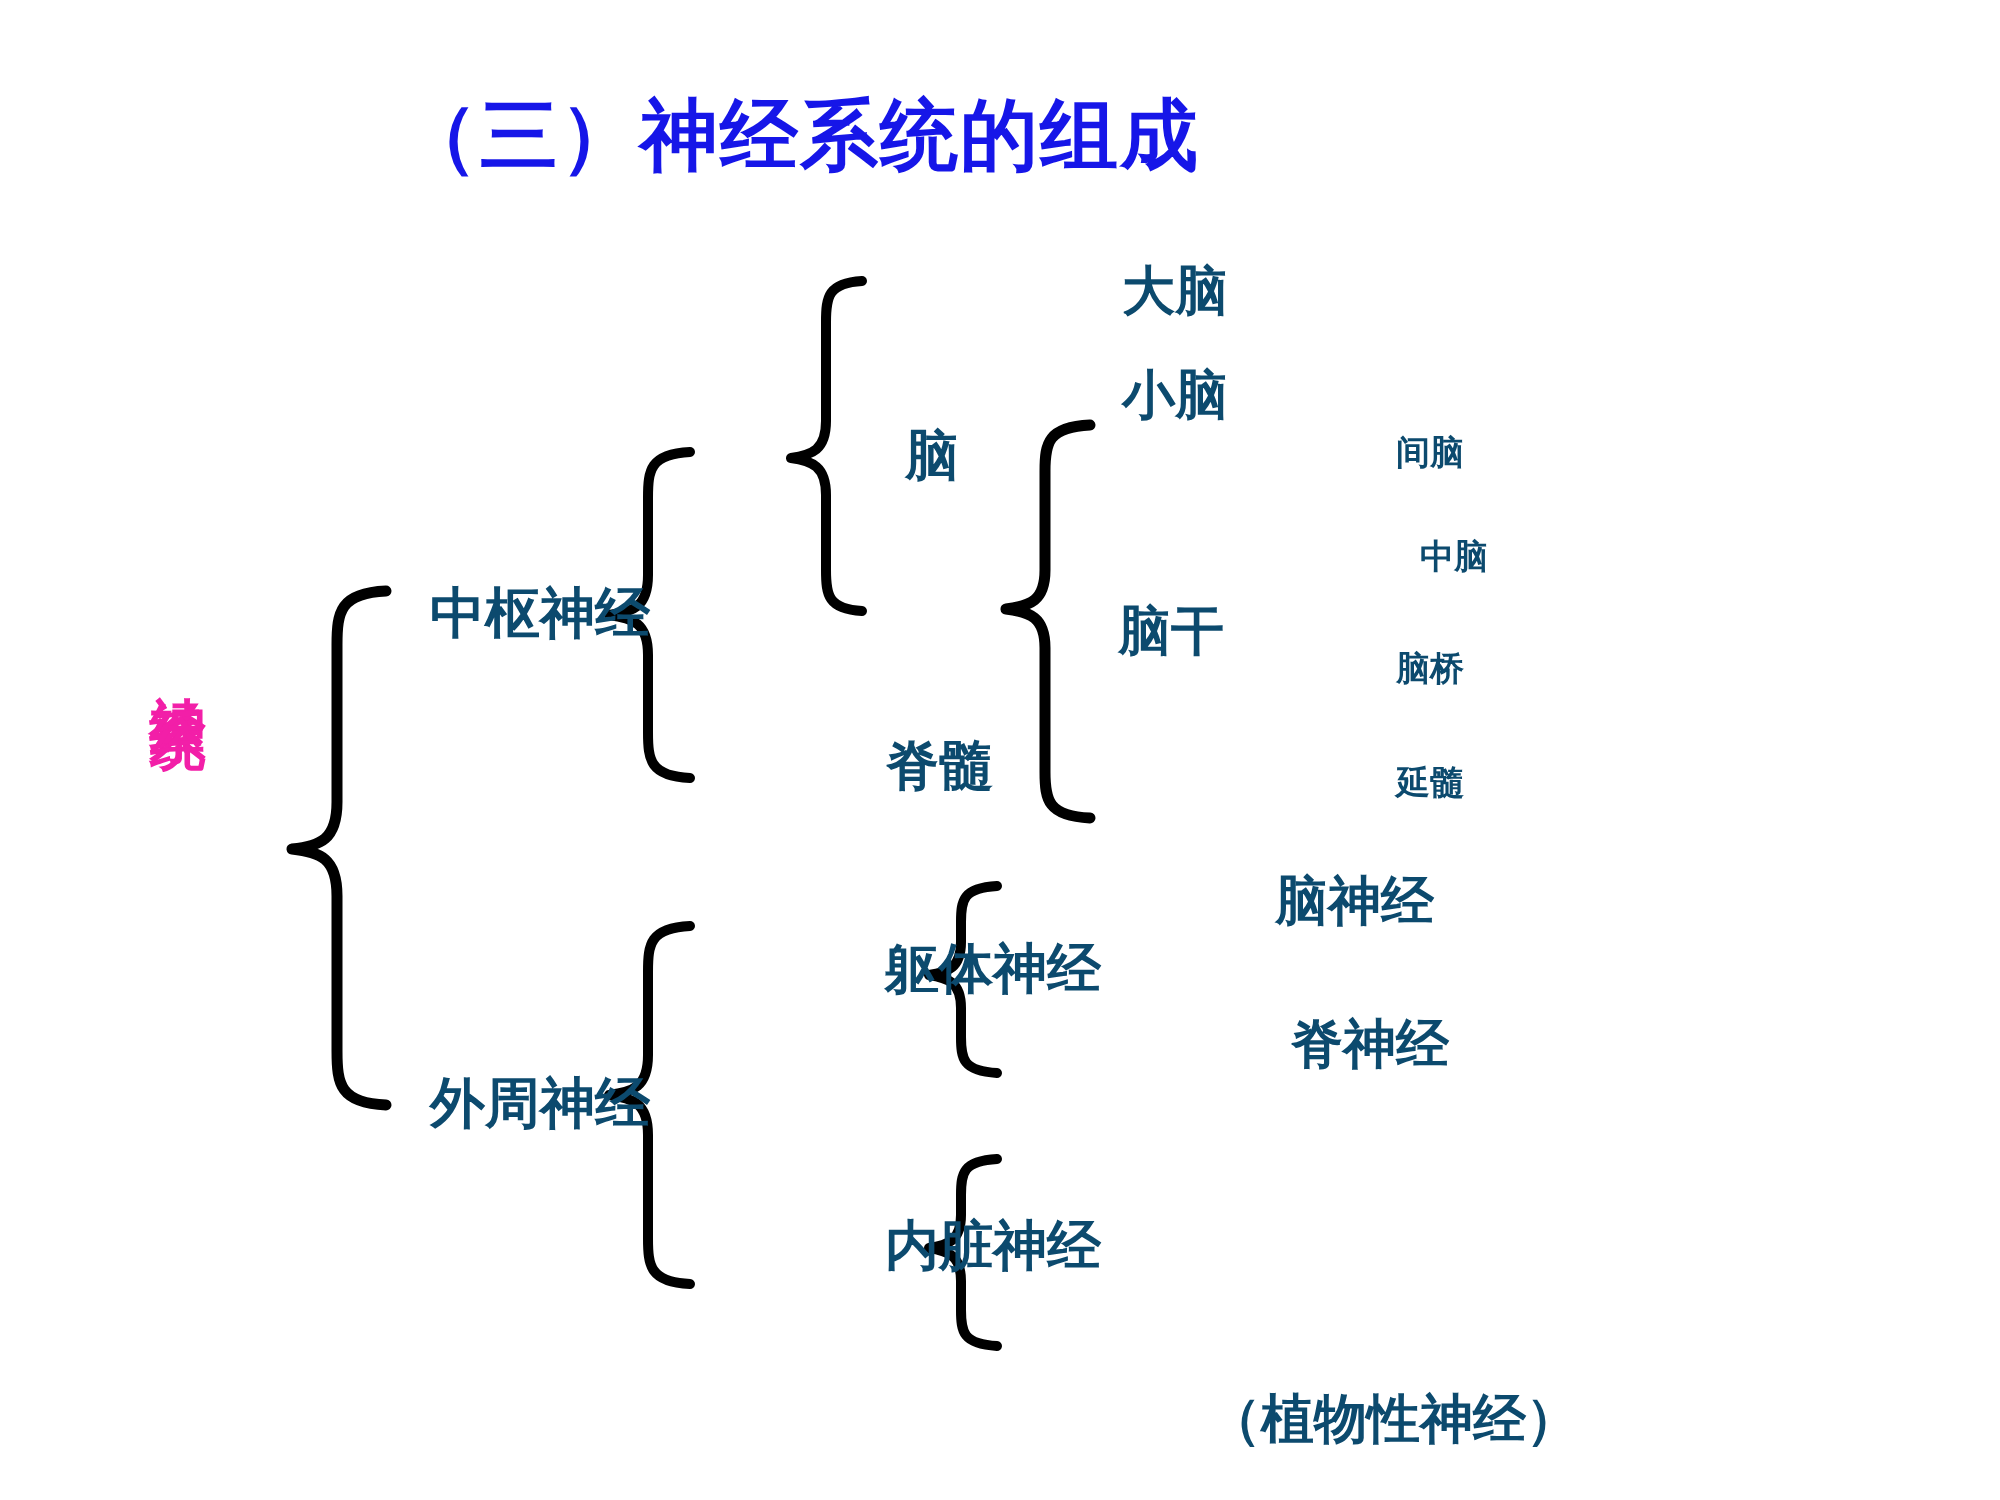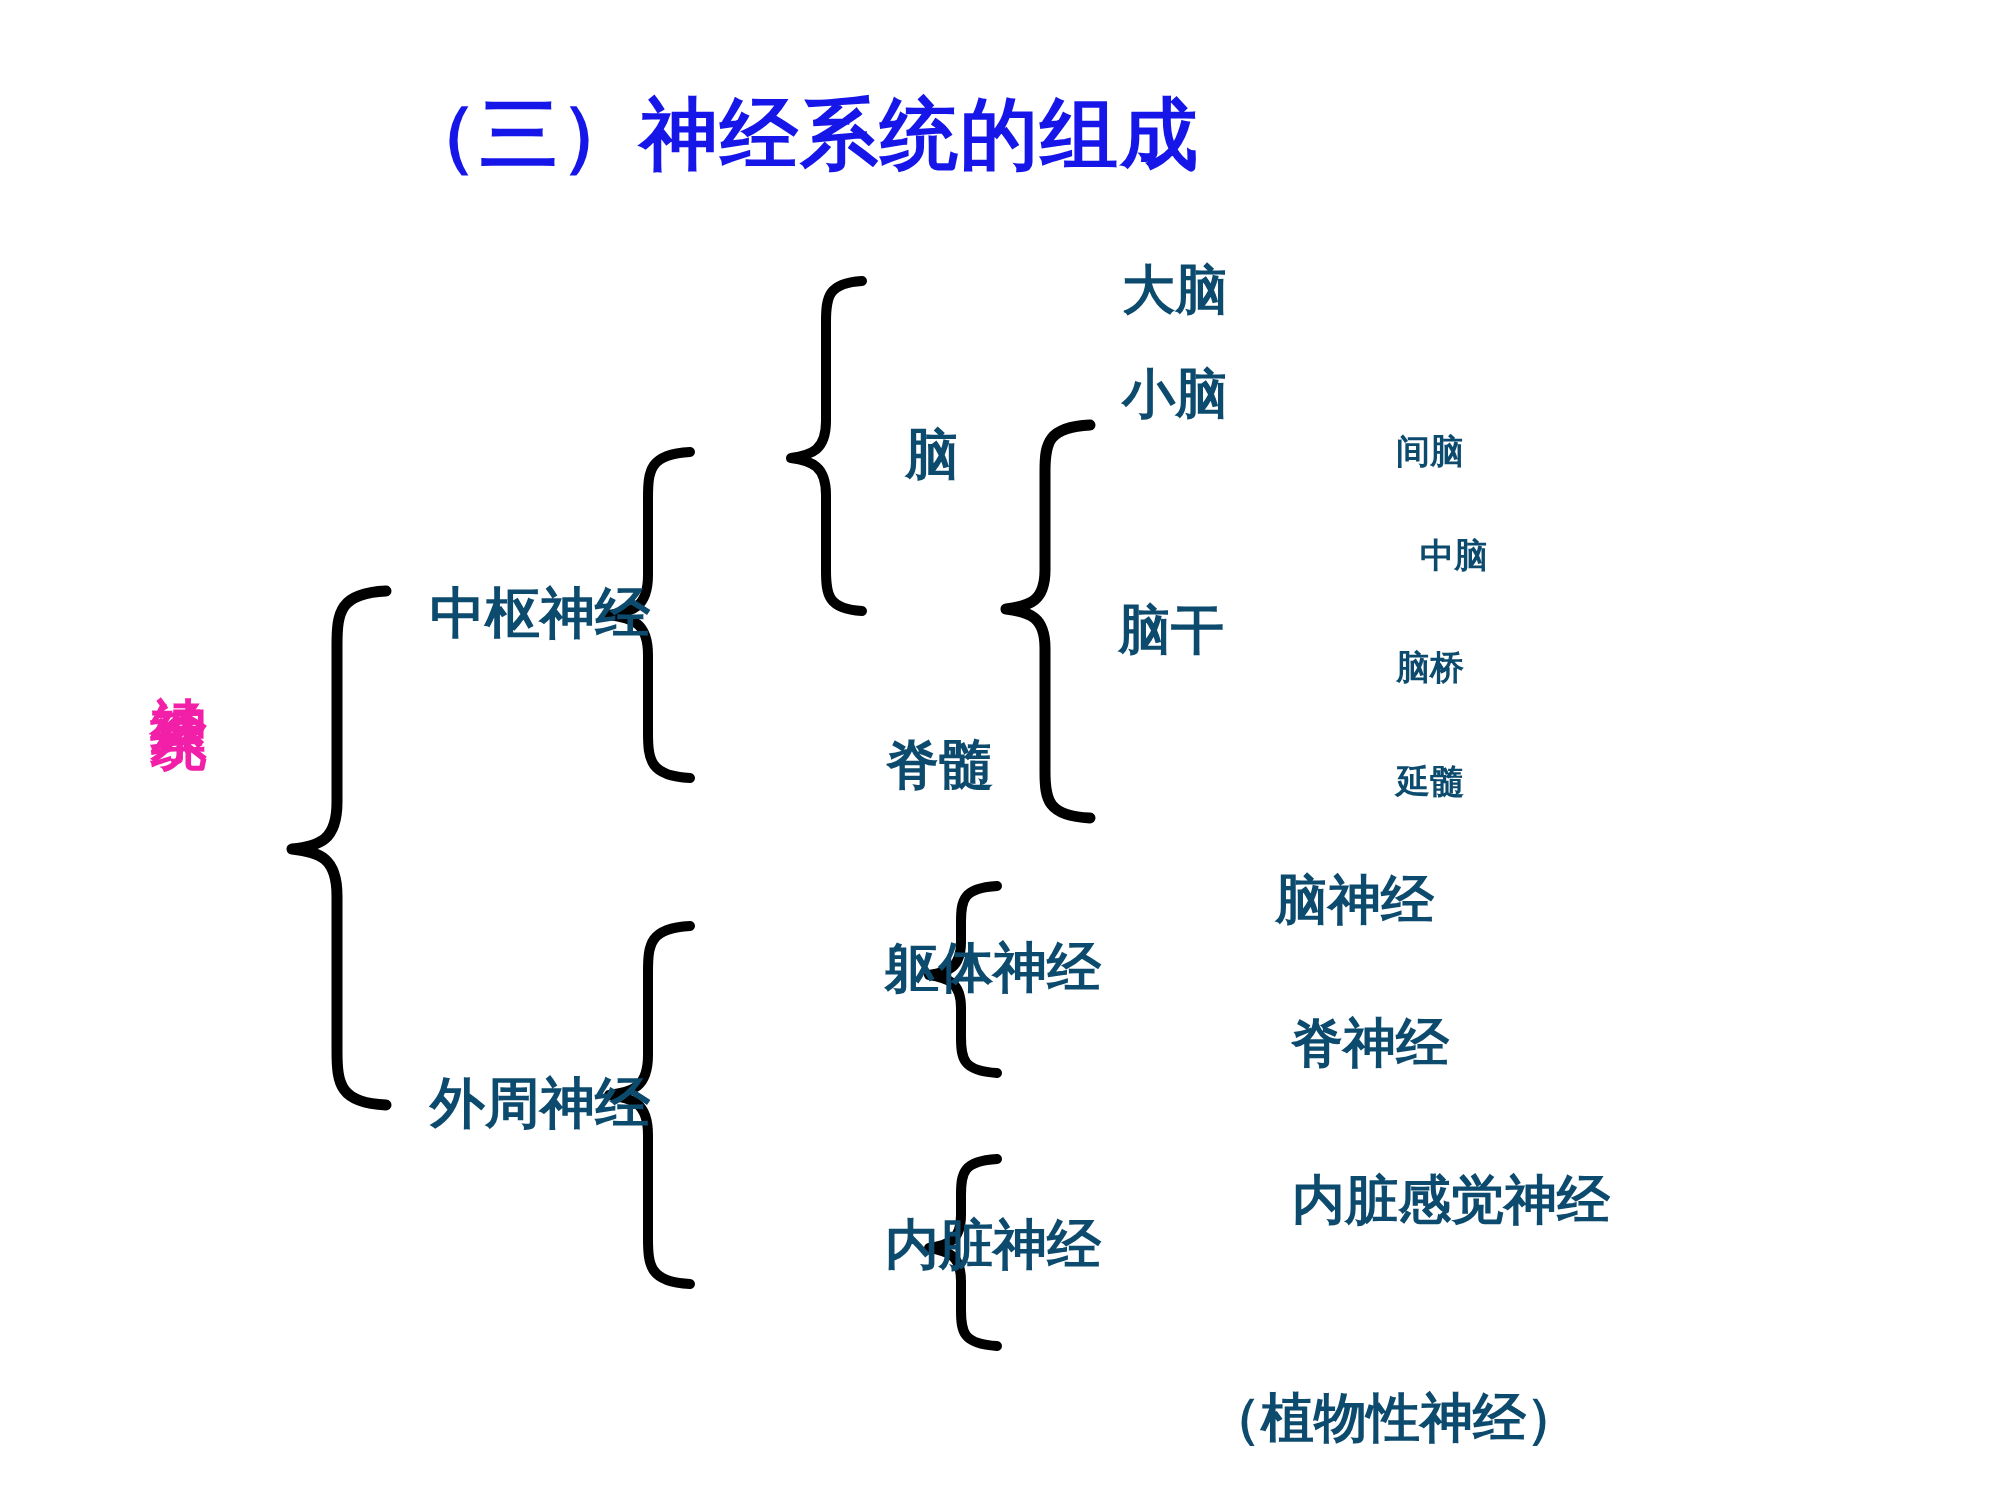--- a/index.html
+++ b/index.html
@@ -6,21 +6,21 @@
     margin: 0;
     padding: 0;
     background: #ffffff;
   }
   #slide {
     position: relative;
     width: 1805px;
     height: 1500px;
     background: #ffffff;
     overflow: hidden;
-    font-family: Liberation Serif, serif;
+    font-family: Liberation Sans, sans-serif;
   }
   #title {
     position: absolute;
     left: 0;
     top: 96px;
     width: 1600px;
     text-align: center;
     font-size: 78px;
     font-weight: bold;
     color: #1616e8;
@@ -152,21 +152,20 @@
   <div class="node lvl3" style="left:1122px; top:290px;">大脑</div>
 
   <div class="node lvl3" style="left:1122px; top:394px;">小脑</div>
 
   <div class="node lvl3" style="left:1118px; top:614px;margin-top:16px;">脑干</div>
 
   <div class="node lvl3" style="left:1275px; top:900px;">脑神经</div>
 
   <div class="node lvl3" style="left:1290px; top:1043px;">脊神经</div>
 
-  <div class="node lvl3" style="left:1292px; top:1200px;">内脏感觉神经</div>
 
 
   <div class="node lvl4" style="left:1396px; top:452px;">间脑</div>
 
   <div class="node lvl4" style="left:1396px; top:556px;margin-left:24px;">中脑</div>
 
   <div class="node lvl4" style="left:1396px; top:668px;">脑桥</div>
 
   <div class="node lvl4" style="left:1396px; top:782px;">延髓</div>
 

